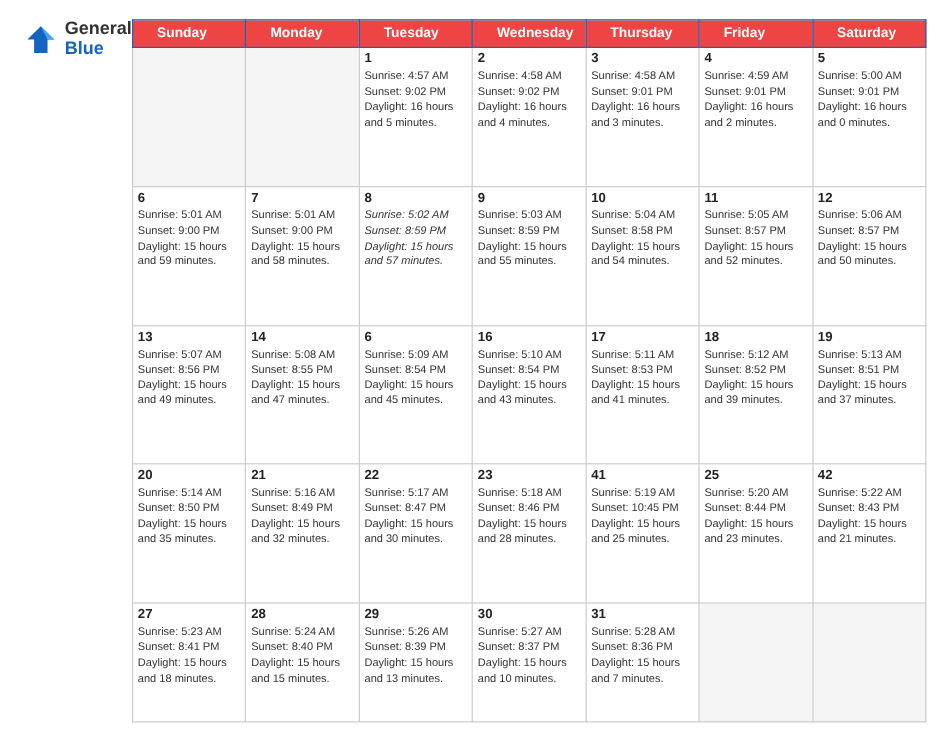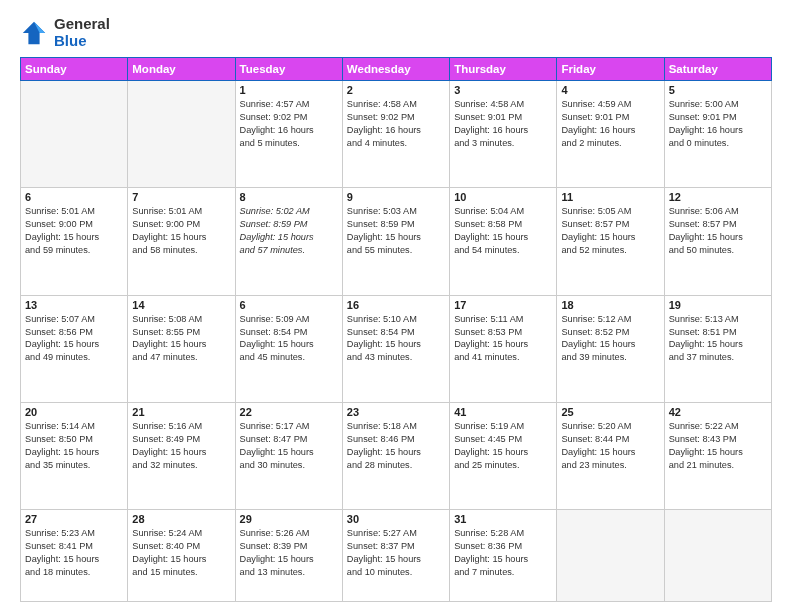--- a/index.html
+++ b/index.html
@@ -8,21 +8,21 @@
       background: #fff;
       width: 792px;
       height: 612px;
       overflow: hidden;
     }
     .page {
       width: 792px;
       height: 612px;
       padding: 16px 20px 10px 20px;
       display: flex;
-      flex-direction: column;
+      flex-direction: row;
     }
     .header {
       display: flex;
       justify-content: space-between;
       align-items: flex-start;
       margin-bottom: 8px;
     }
     .logo {
       display: flex;
       align-items: center;
@@ -62,25 +62,25 @@
       color: #333;
     }
     .calendar {
       flex: 1;
       border: 1px solid #ccc;
       border-collapse: collapse;
       width: 100%;
       table-layout: fixed;
     }
     .calendar th {
-      background: #d946ef;
+      background: #ef4444;
       color: #fff;
       font-size: 11.5px;
       font-weight: bold;
-      padding: 5px 4px;
+      padding: 5px 20px;
       border: 1px solid #1565c0;
       text-align: left;
     }
     .calendar td {
       border: 1px solid #ccc;
       vertical-align: top;
       padding: 3px 4px;
       font-size: 9.5px;
       color: #333;
       height: 88px;
@@ -301,21 +301,21 @@
           <td>
             <span class="day-num">23</span>
             <div class="day-info" style="white-space: pre-line;">Sunrise: 5:18 AM
 Sunset: 8:46 PM
 Daylight: 15 hours
 and 28 minutes.</div>
           </td>
           <td>
             <span class="day-num">41</span>
             <div class="day-info" style="white-space: pre-line;">Sunrise: 5:19 AM
-Sunset: 4:45 PM
+Sunset: 10:45 PM
 Daylight: 15 hours
 and 25 minutes.</div>
           </td>
           <td>
             <span class="day-num">25</span>
             <div class="day-info" style="white-space: pre-line;">Sunrise: 5:20 AM
 Sunset: 8:44 PM
 Daylight: 15 hours
 and 23 minutes.</div>
           </td>

